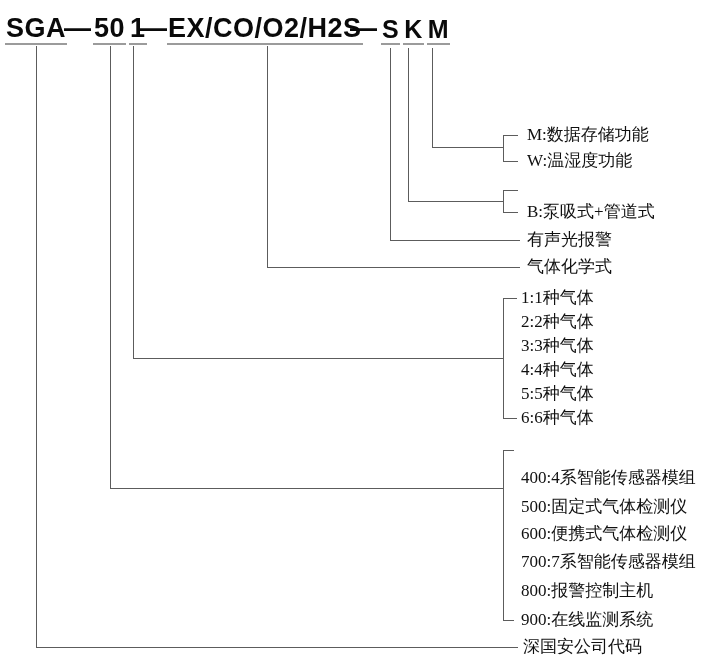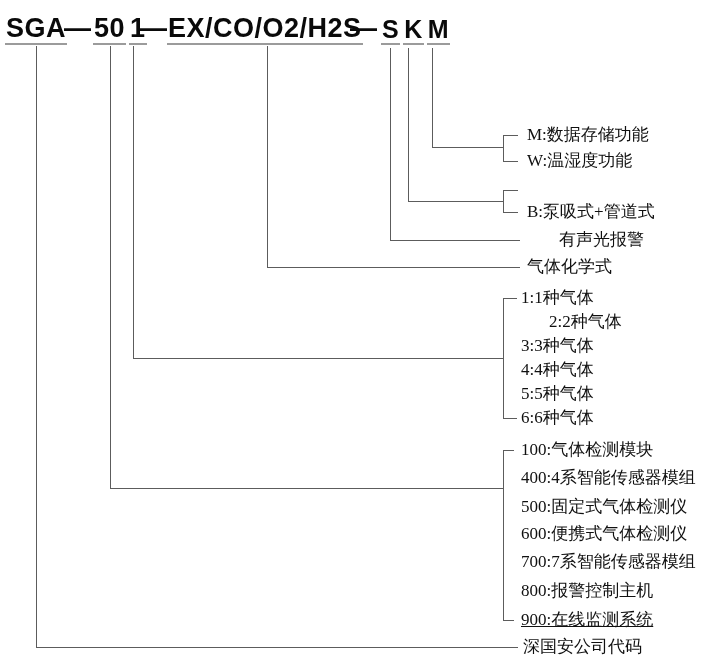--- a/index.html
+++ b/index.html
@@ -100,33 +100,32 @@
   <div class="hl" style="left:503px; top:298px; width:14px;"></div>
   <div class="hl" style="left:503px; top:418px; width:14px;"></div>
 
   <div class="vl" style="left:503px; top:450px; height:171px;"></div>
   <div class="hl" style="left:503px; top:450px; width:11px;"></div>
   <div class="hl" style="left:503px; top:620px; width:11px;"></div>
 
   <div class="lbl" style="left:527px; top:126px;">M:数据存储功能</div>
   <div class="lbl" style="left:527px; top:152px;">W:温湿度功能</div>
   <div class="lbl" style="left:527px; top:203px;">B:泵吸式+管道式</div>
-  <div class="lbl" style="left:527px; top:231px;margin-left:32px;">有声光报警</div>
+  <div class="lbl" style="left:527px; top:231px;">有声光报警</div>
   <div class="lbl" style="left:527px; top:258px;">气体化学式</div>
 
   <div class="lbl" style="left:521px; top:289px;">1:1种气体</div>
-  <div class="lbl" style="left:521px; top:313px;margin-left:28px;">2:2种气体</div>
+  <div class="lbl" style="left:521px; top:313px;">2:2种气体</div>
   <div class="lbl" style="left:521px; top:337px;">3:3种气体</div>
   <div class="lbl" style="left:521px; top:361px;">4:4种气体</div>
   <div class="lbl" style="left:521px; top:385px;">5:5种气体</div>
   <div class="lbl" style="left:521px; top:409px;">6:6种气体</div>
 
-  <div class="lbl" style="left:521px; top:441px;">100:气体检测模块</div>
   <div class="lbl" style="left:521px; top:469px;text-align:right;">400:4系智能传感器模组</div>
   <div class="lbl" style="left:521px; top:498px;">500:固定式气体检测仪</div>
   <div class="lbl" style="left:521px; top:525px;text-align:center;">600:便携式气体检测仪</div>
   <div class="lbl" style="left:521px; top:553px;">700:7系智能传感器模组</div>
   <div class="lbl" style="left:521px; top:582px;">800:报警控制主机</div>
-  <div class="lbl" style="left:521px; top:611px;text-decoration:underline;">900:在线监测系统</div>
+  <div class="lbl" style="left:521px; top:611px;">900:在线监测系统</div>
 
   <div class="lbl" style="left:523px; top:638px;">深国安公司代码</div>
 
 </div>
 
 </body></html>

